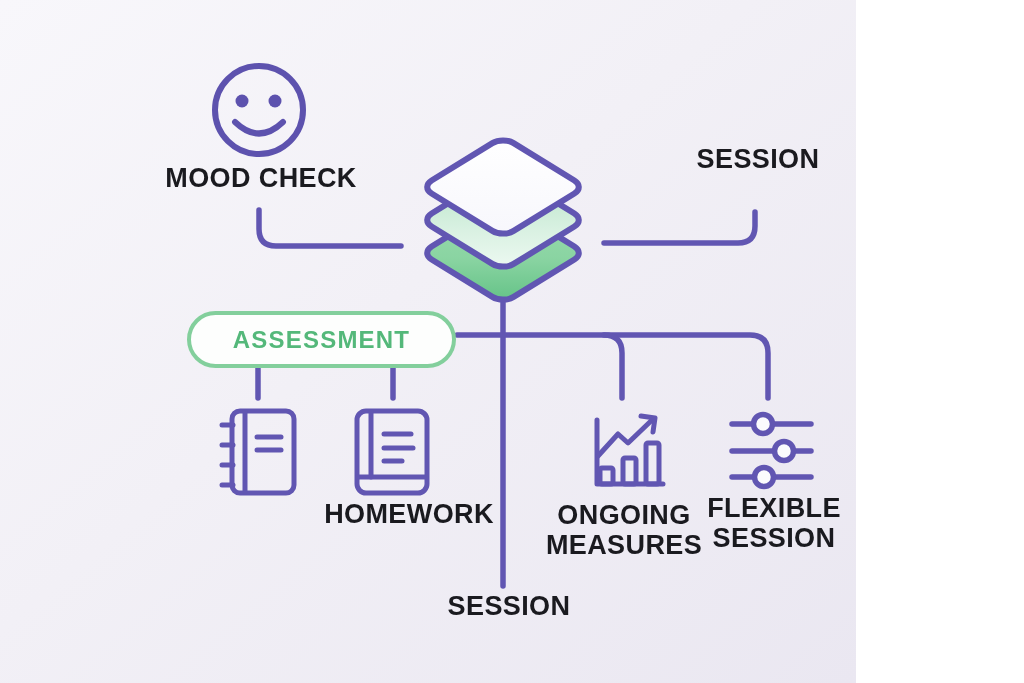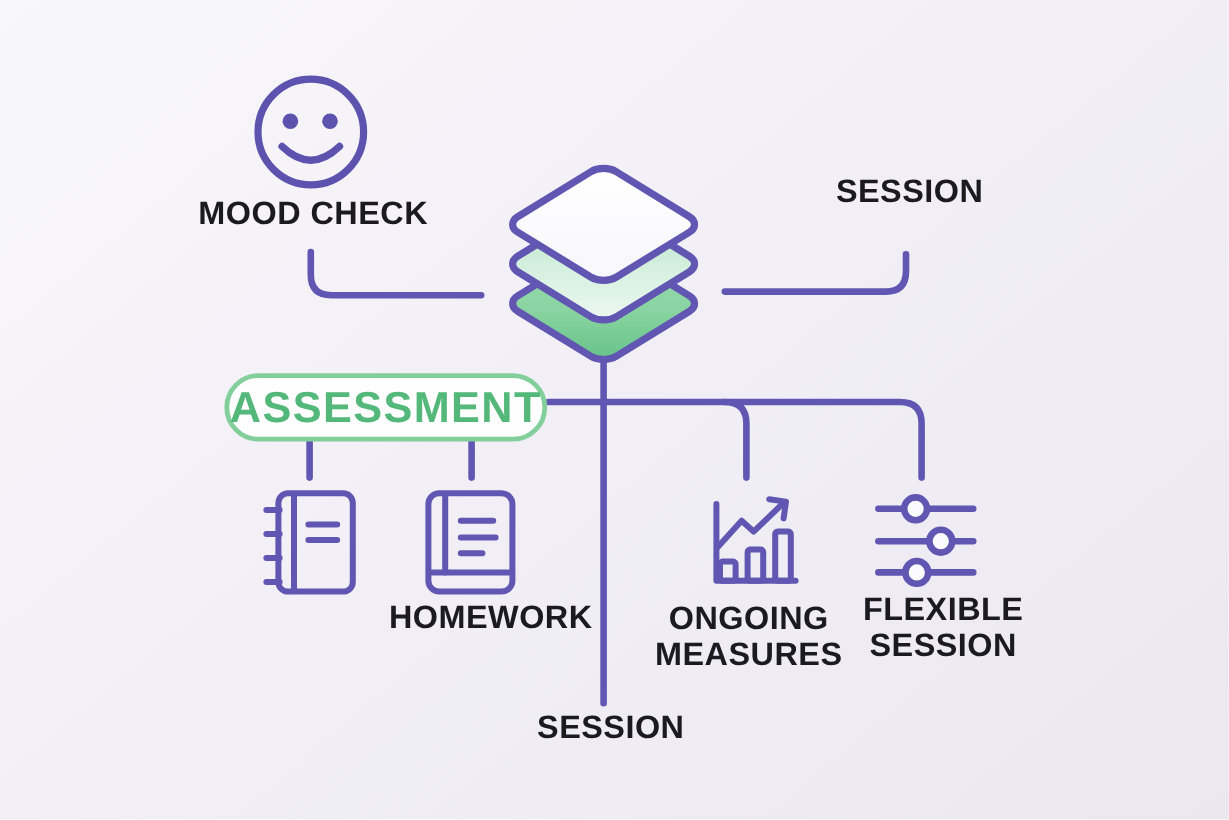--- a/index.html
+++ b/index.html
@@ -1,53 +1,53 @@
 <!DOCTYPE html>
 <html><head>
 <meta charset="utf-8">
 <style>
   * { margin: 0; padding: 0; box-sizing: border-box; }
   html, body { width: 1024px; height: 683px; }
   .stage {
     position: relative;
-    width: 1024px;
+    width: 856px;
     height: 683px;
     overflow: hidden;
     background: linear-gradient(140deg, #f8f7fb 0%, #f2f0f6 45%, #eae7f1 100%);
     font-family: "Liberation Sans", sans-serif;
   }
   svg.draw-layer { position: absolute; left: 0; top: 0; }
   .lbl {
     position: absolute;
     transform: translateX(-50%);
     color: #1a1a1f;
     font-weight: 700;
     font-size: 27px;
     letter-spacing: 0.4px;
     white-space: nowrap;
     text-align: center;
     line-height: 30px;
   }
   .lbl.two-line { line-height: 32px; }
-  .lbl.three-line { line-height: 30px; margin-left: 12px; }
+  .lbl.three-line { line-height: 30px; }
   .pill {
     position: absolute;
     left: 187px;
     top: 311px;
     width: 269px;
     height: 57px;
     border: 4px solid #83cf9c;
     border-radius: 29px;
     background: #fdfefd;
     display: flex;
     align-items: center;
     justify-content: center;
     color: #54b87a;
     font-weight: 700;
-    font-size: 36px;
+    font-size: 24px;
     letter-spacing: 1.2px;
   }
 </style>
 </head>
 <body>
 
 <div class="stage">
 
   <svg class="draw-layer" width="1024" height="683" viewBox="0 0 1024 683">
     <defs>

